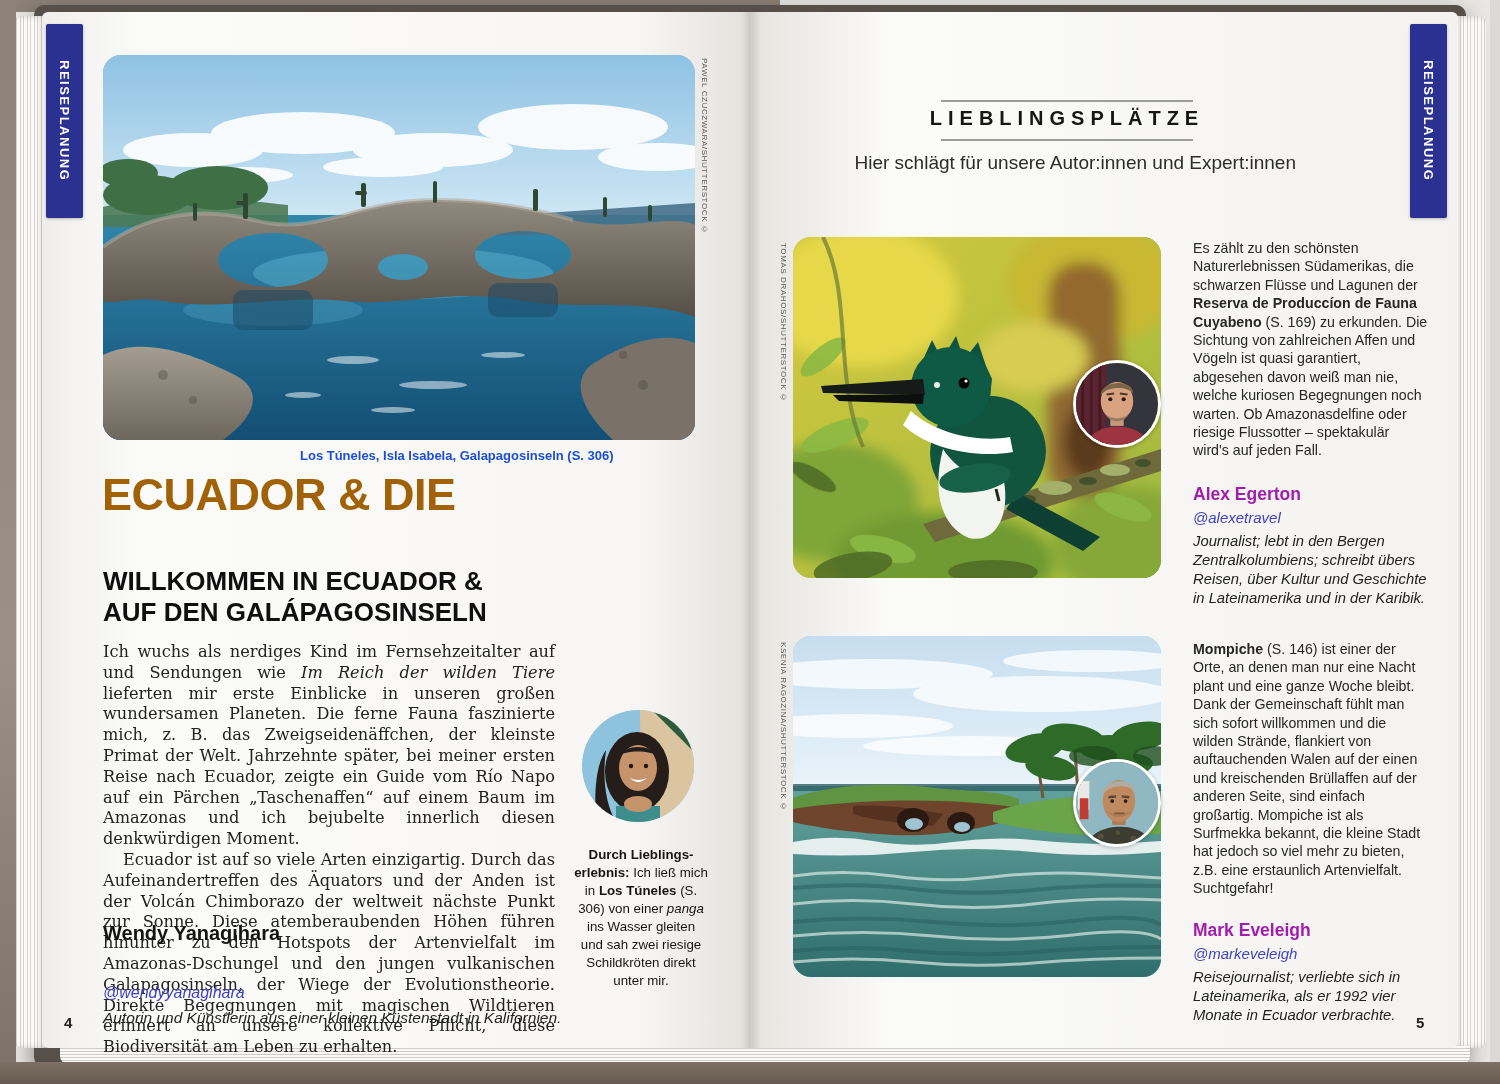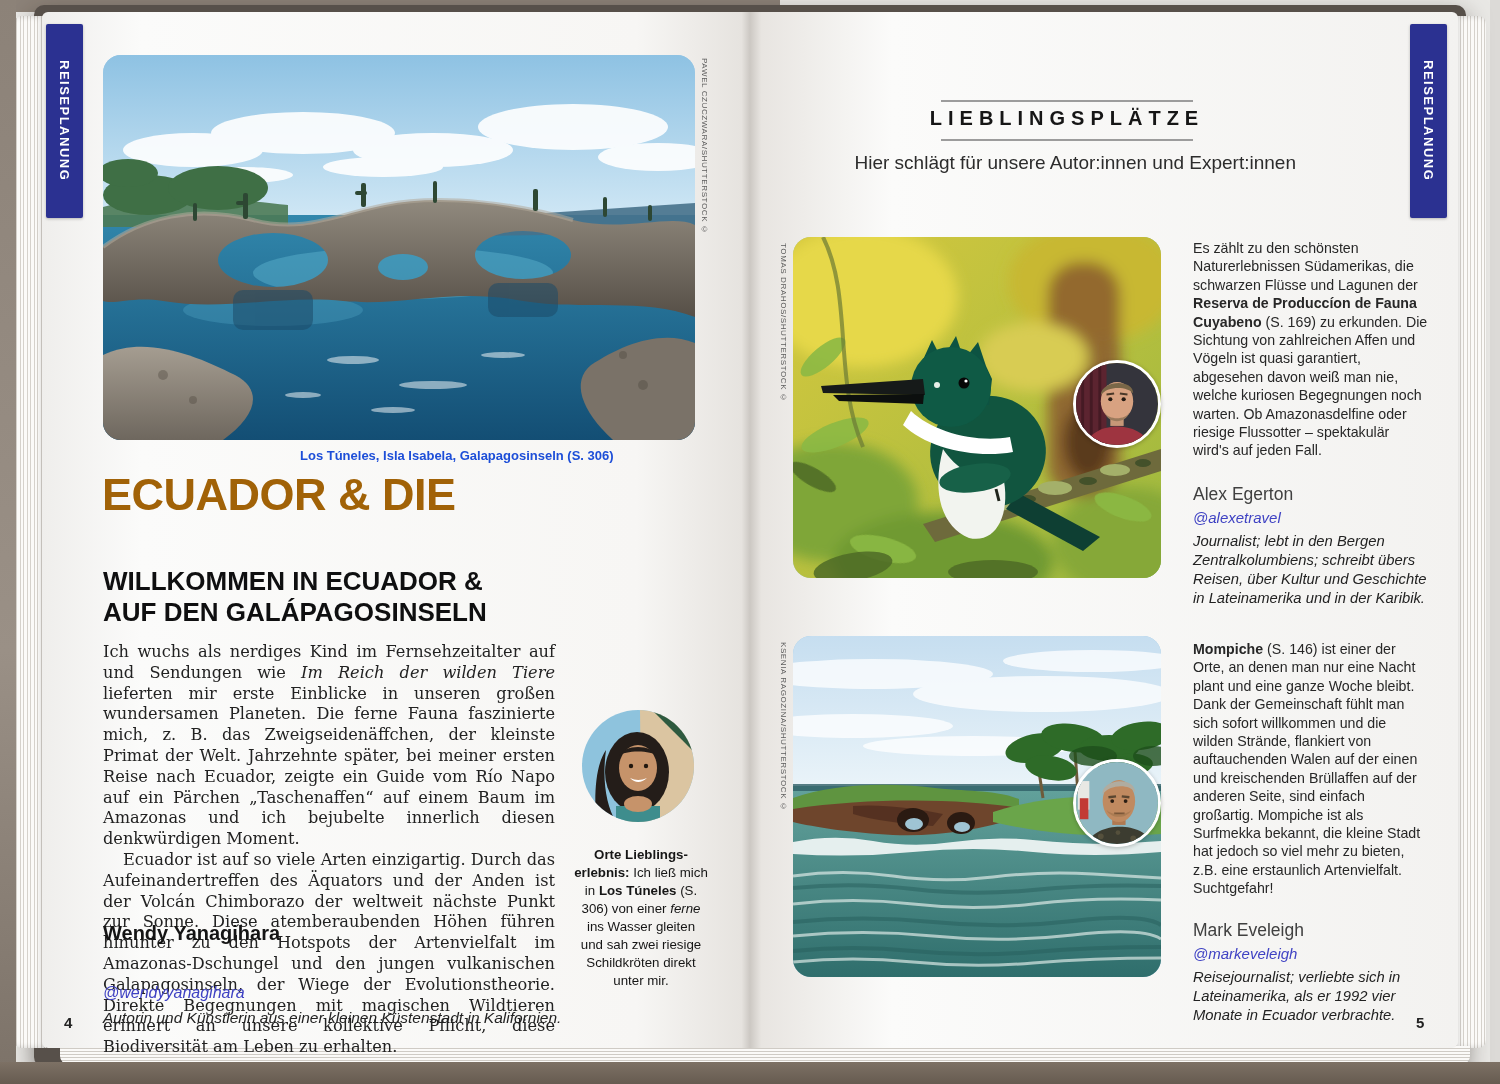--- a/index.html
+++ b/index.html
@@ -58,21 +58,21 @@
 
   
   .rule{position:absolute;width:252px;height:2px;background:#9c9c9c;}
   .rule-top{left:941px;top:100px;}
   .rule-bot{left:941px;top:139px;}
   .fav-header{position:absolute;left:891px;top:107px;width:352px;text-align:center;font-size:20px;font-weight:700;letter-spacing:6px;color:#161616;}
   .fav-intro{position:absolute;left:836px;top:152px;width:460px;text-align:right;font-size:19px;line-height:22px;color:#2c2c2c;}
 
   .col{position:absolute;width:236px;font-size:14.2px;line-height:18.4px;color:#272727;}
   .col p{margin:0;}
-  .entry-name{position:absolute;font-size:17.5px;font-weight:400;color:#404040;}
+  .entry-name{position:absolute;font-size:17.5px;font-weight:700;color:#a21caf;}
   .entry-handle{font-size:15px;}
   .entry-bio{position:absolute;width:242px;font-size:14.8px;line-height:19px;font-style:italic;color:#222;}
 
   .inset{border:3px solid #fff;width:82px;height:82px;box-shadow:0 1px 4px rgba(0,0,0,.25);}
 </style>
 </head>
 <body>
 
 <div class="canvas">
 
@@ -197,21 +197,21 @@
       <path d="M24,40 C20,70 24,95 34,112 L14,112 C12,80 14,55 24,40 Z" fill="#241d19"></path>
       <ellipse cx="56" cy="58" rx="19" ry="23" fill="#c6936a"></ellipse>
       <path d="M37,46 C42,34 70,34 75,46 C70,40 42,40 37,46 Z" fill="#241d19"></path>
       <circle cx="49" cy="56" r="2.2" fill="#22170f"></circle>
         <circle cx="64" cy="56" r="2.2" fill="#22170f"></circle>
       <path d="M48,68 Q56,76 65,68 Q56,72 48,68 Z" fill="#fff"></path>
       <rect x="34" y="96" width="44" height="16" fill="#3e8d8d"></rect>
       <ellipse cx="56" cy="94" rx="14" ry="8" fill="#c6936a"></ellipse>
     </svg>
   </div>
-  <div class="sidebar-text"><span class="bd">Orte Lieblings-erlebnis:</span><span> Ich ließ mich in </span><span class="bd">Los Túneles</span><span> (S. 306) von einer </span><span class="it">ferne</span><span> ins Wasser gleiten und sah zwei riesige Schildkröten direkt unter mir.</span></div>
+  <div class="sidebar-text"><span class="bd">Durch Lieblings-erlebnis:</span><span> Ich ließ mich in </span><span class="bd">Los Túneles</span><span> (S. 306) von einer </span><span class="it">panga</span><span> ins Wasser gleiten und sah zwei riesige Schildkröten direkt unter mir.</span></div>
 
   <div class="rule rule-top"></div>
   <div class="fav-header">LIEBLINGSPLÄTZE</div>
   <div class="rule rule-bot"></div>
   <div class="fav-intro">
     <div>Hier schlägt für unsere Autor:innen und Expert:innen</div>
   </div>
 
   <div class="photo" style="left:793px;top:237px;width:368px;height:341px;">
     <svg width="368" height="341" viewBox="0 0 368 341">

